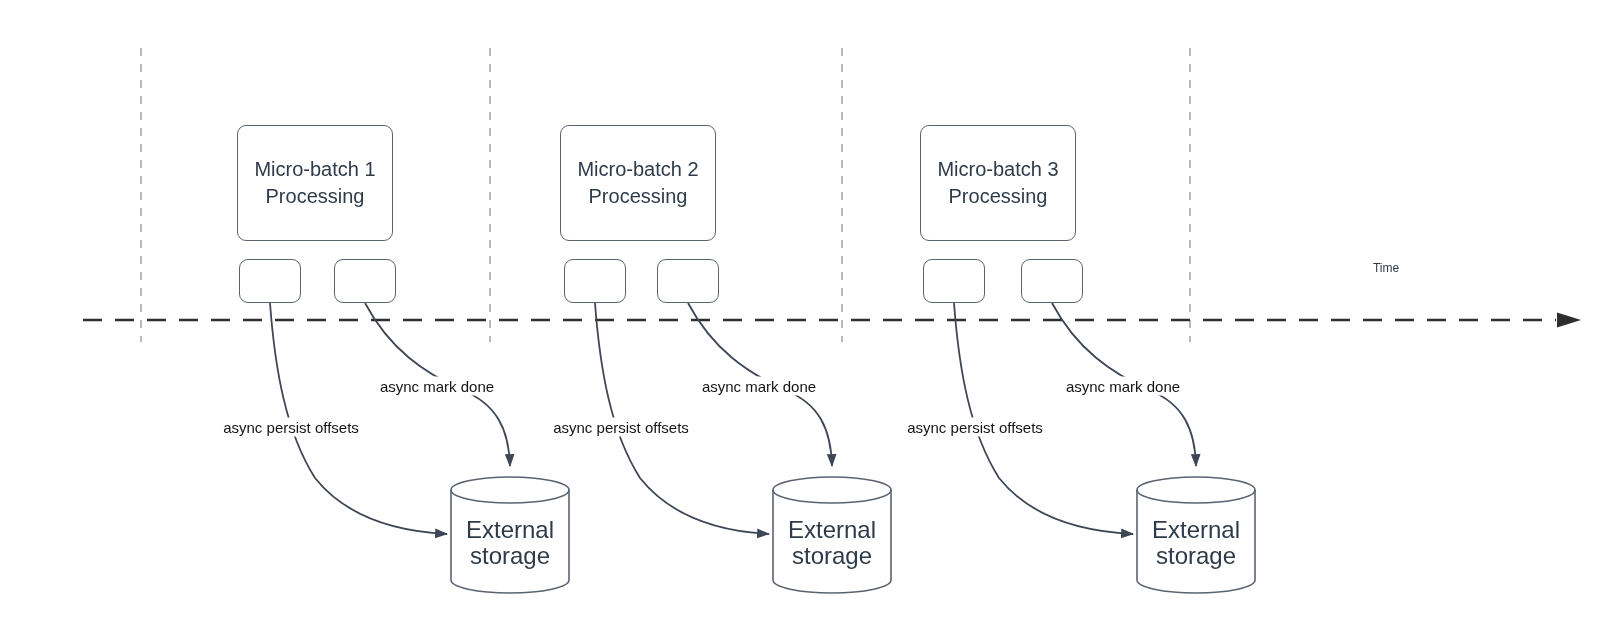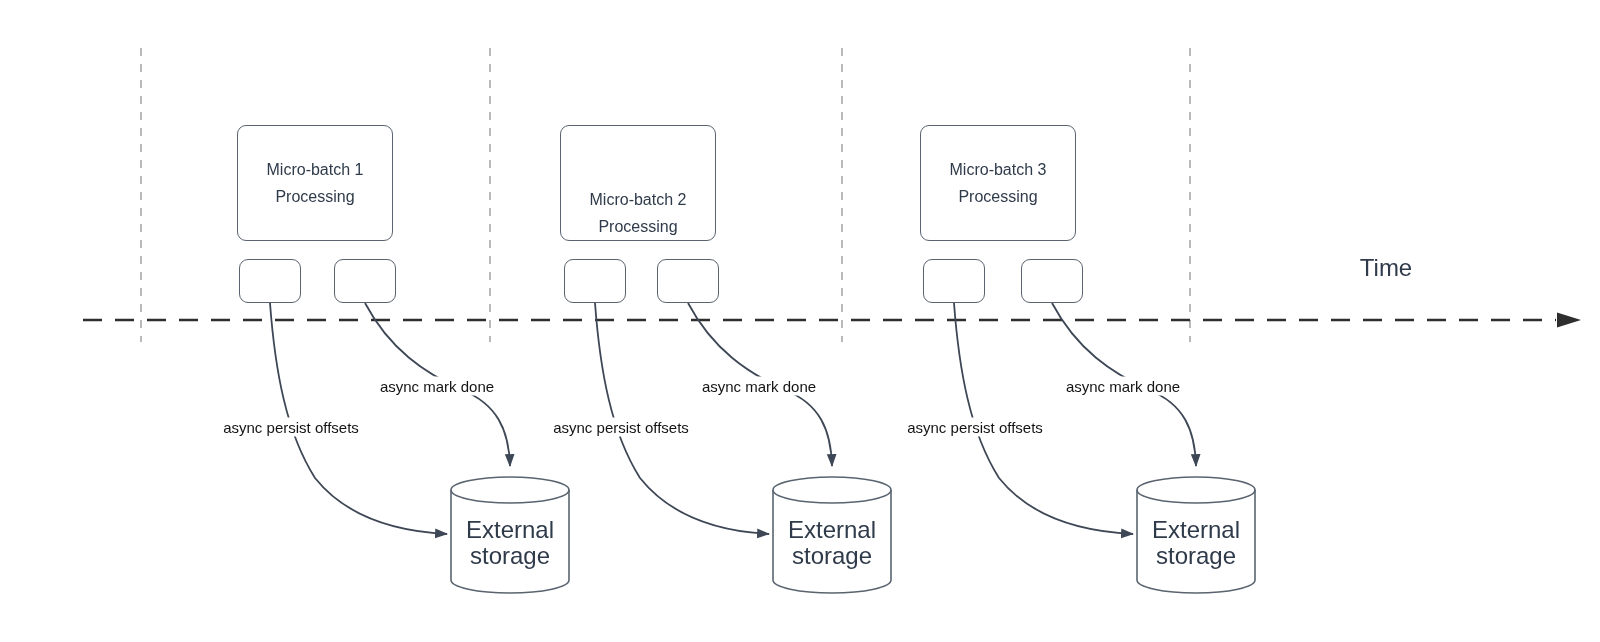--- a/index.html
+++ b/index.html
@@ -49,21 +49,21 @@
     position: absolute;
     width: 156px;
     height: 116px;
     border: 1.6px solid var(--box-border);
     border-radius: 9px;
     background: var(--background);
     display: flex;
     align-items: center;
     justify-content: center;
     text-align: center;
-    font-size: 16px;
+    font-size: 20px;
     line-height: 27px;
     color: var(--text);
   }
   .sub-box {
     position: absolute;
     width: 62px;
     height: 44px;
     top: 259px;
     border: 1.6px solid var(--box-border);
     border-radius: 9px;
@@ -84,21 +84,21 @@
     transform: translate(-50%, -50%);
     text-align: center;
     font-size: 24px;
     line-height: 26px;
     color: var(--text);
     white-space: nowrap;
   }
   .time-label {
     position: absolute;
     transform: translate(-50%, -50%);
-    font-size: 24px;
+    font-size: 12px;
     color: var(--text);
     white-space: nowrap;
   }
 </style>
 </head>
 <body>
 
 <div class="canvas">
 
   <svg class="layer-svg" width="1600" height="642" viewBox="0 0 1600 642">
@@ -147,21 +147,21 @@
   </div>
   <div class="sub-box" style="left:239px;"></div>
   <div class="sub-box" style="left:334px;"></div>
   <div class="flow-label" style="left:291px; top:427px;">async persist offsets</div>
   <div class="flow-label" style="left:437px; top:386px;">async mark done</div>
   <div class="storage-label" style="left:510px; top:543px;">
     <div>External</div>
     <div>storage</div>
   </div>
 
-  <div class="proc-box" style="left:560px; top:125px;align-items:flex-end;">
+  <div class="proc-box" style="left:560px; top:125px;">
     <div>
       <div>Micro-batch 2</div>
       <div>Processing</div>
     </div>
   </div>
   <div class="sub-box" style="left:564px;"></div>
   <div class="sub-box" style="left:657px;"></div>
   <div class="flow-label" style="left:621px; top:427px;">async persist offsets</div>
   <div class="flow-label" style="left:759px; top:386px;">async mark done</div>
   <div class="storage-label" style="left:832px; top:543px;">

